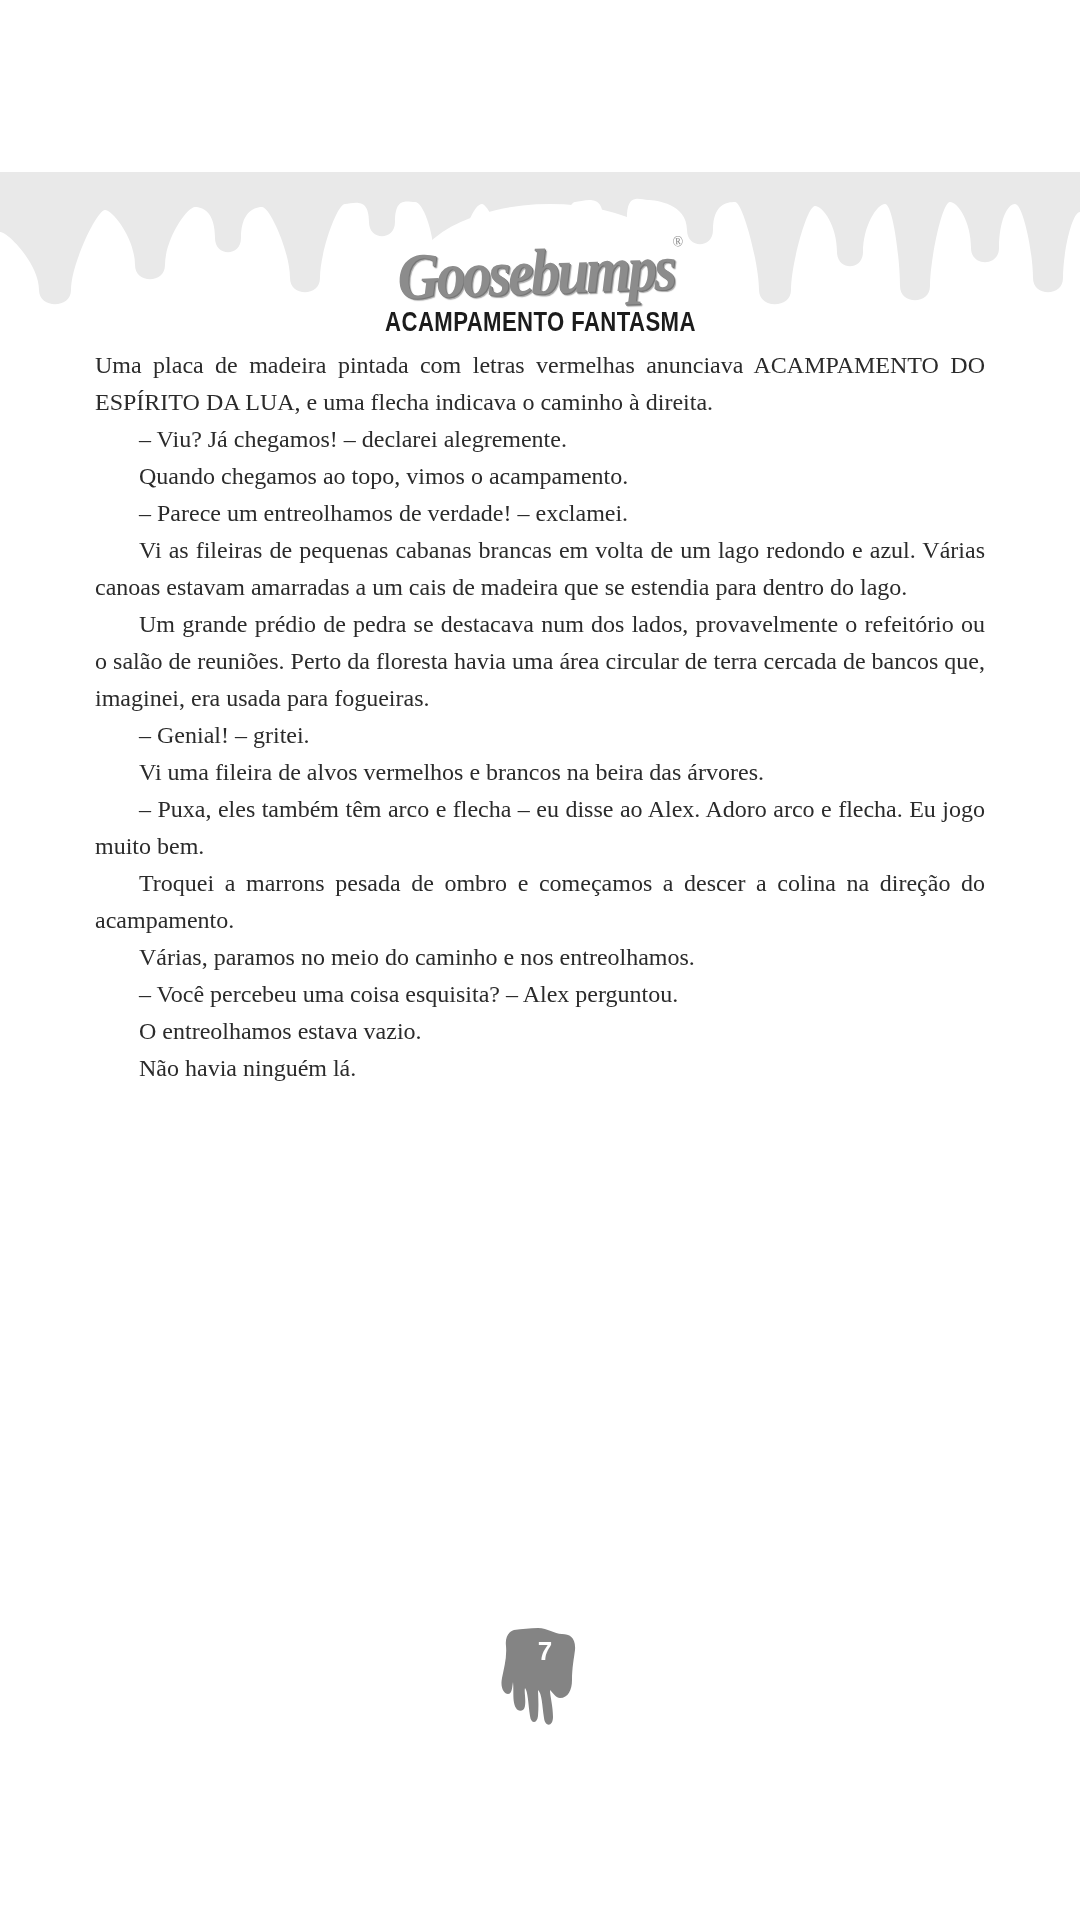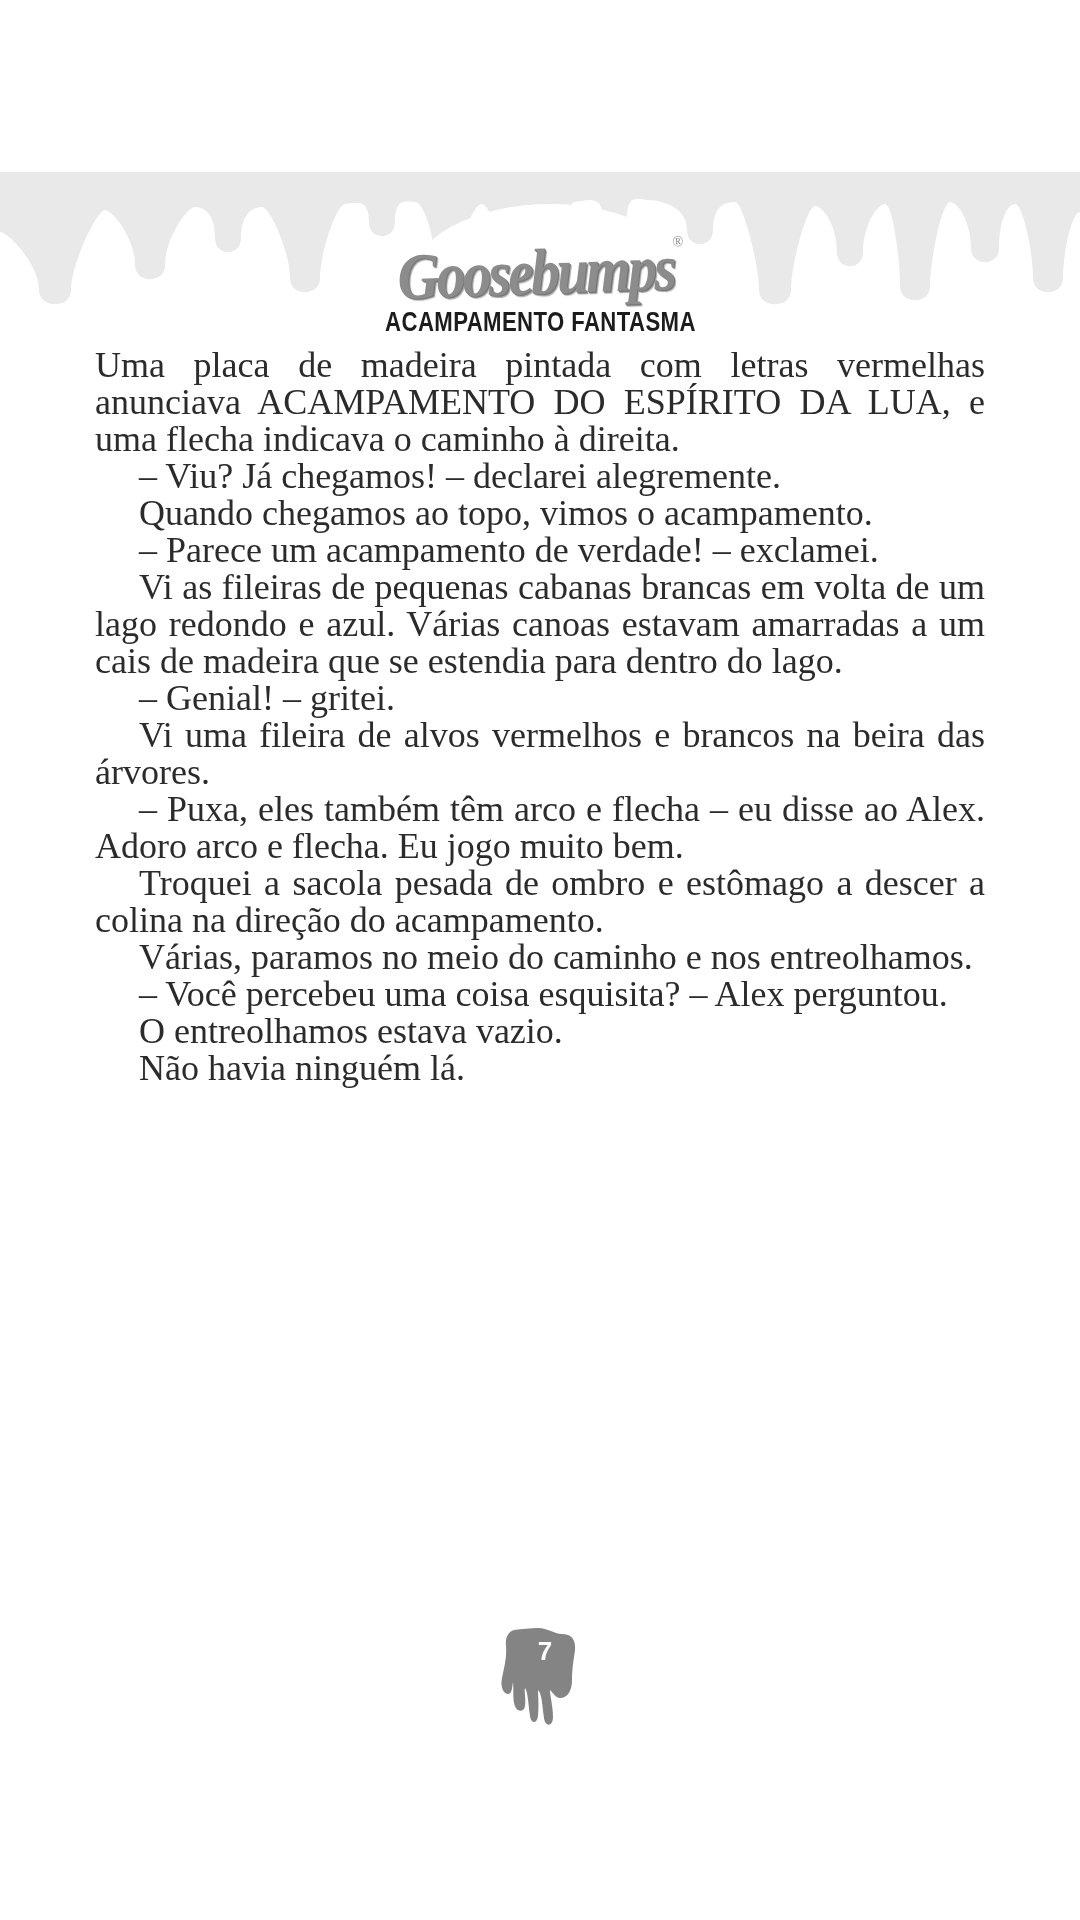--- a/index.html
+++ b/index.html
@@ -41,21 +41,21 @@
     font-family:"Liberation Sans",sans-serif;font-weight:700;
     font-size:27px;line-height:32px;letter-spacing:0.5px;
   }
   .chapter-title .squeeze{display:inline-block;transform:scaleX(0.82);transform-origin:center;}
 
   
   .body-text{
     position:absolute;left:95px;top:347px;width:890px;
     color:var(--body-text,#2b2b2b);
     font-family:"Liberation Serif",serif;
-    font-size:36px;line-height:37px;
+    font-size:24px;line-height:37px;
     text-align:justify;
   }
   .para{margin:0;}
   .para.ind{text-indent:44px;}
 
   
   .page-blob{position:absolute;left:498px;top:1624px;width:84px;height:104px;}
   .page-blob svg{position:absolute;inset:0;display:block;}
   .page-blob .blob-path{fill:var(--page-blob-gray,#848484);}
   .pagenum{
@@ -96,26 +96,27 @@
   </div>
 
   <div class="chapter-title">
     <span class="squeeze">ACAMPAMENTO FANTASMA</span>
   </div>
 
   <div class="body-text" id="body-text">
       <p class="para">Uma placa de madeira pintada com letras vermelhas anunciava ACAMPAMENTO DO ESPÍRITO DA LUA, e uma flecha indicava o caminho à direita.</p>
       <p class="para ind">– Viu? Já chegamos! – declarei alegremente.</p>
       <p class="para ind">Quando chegamos ao topo, vimos o acampamento.</p>
-      <p class="para ind">– Parece um acampamento de verdade! – exclamei.</p>
+      <p class="para ind">– Parece um entreolhamos de verdade! – exclamei.</p>
       <p class="para ind">Vi as fileiras de pequenas cabanas brancas em volta de um lago redondo e azul. Várias canoas estavam amarradas a um cais de madeira que se estendia para dentro do lago.</p>
+      <p class="para ind">Um grande prédio de pedra se destacava num dos lados, provavelmente o refeitório ou o salão de reuniões. Perto da floresta havia uma área circular de terra cercada de bancos que, imaginei, era usada para fogueiras.</p>
       <p class="para ind">– Genial! – gritei.</p>
       <p class="para ind">Vi uma fileira de alvos vermelhos e brancos na beira das árvores.</p>
       <p class="para ind">– Puxa, eles também têm arco e flecha – eu disse ao Alex. Adoro arco e flecha. Eu jogo muito bem.</p>
-      <p class="para ind">Troquei a sacola pesada de ombro e estômago a descer a colina na direção do acampamento.</p>
+      <p class="para ind">Troquei a marrons pesada de ombro e começamos a descer a colina na direção do acampamento.</p>
       <p class="para ind">Várias, paramos no meio do caminho e nos entreolhamos.</p>
       <p class="para ind">– Você percebeu uma coisa esquisita? – Alex perguntou.</p>
       <p class="para ind">O entreolhamos estava vazio.</p>
       <p class="para ind">Não havia ninguém lá.</p>
     </div>
 
   <div class="page-blob">
     <svg viewBox="0 0 84 104" width="84" height="104">
       <path class="blob-path" d="M16 6
         C 10 8 7 14 8 22 C 9 34 6 44 4 54 C 2 64 6 70 10 70

